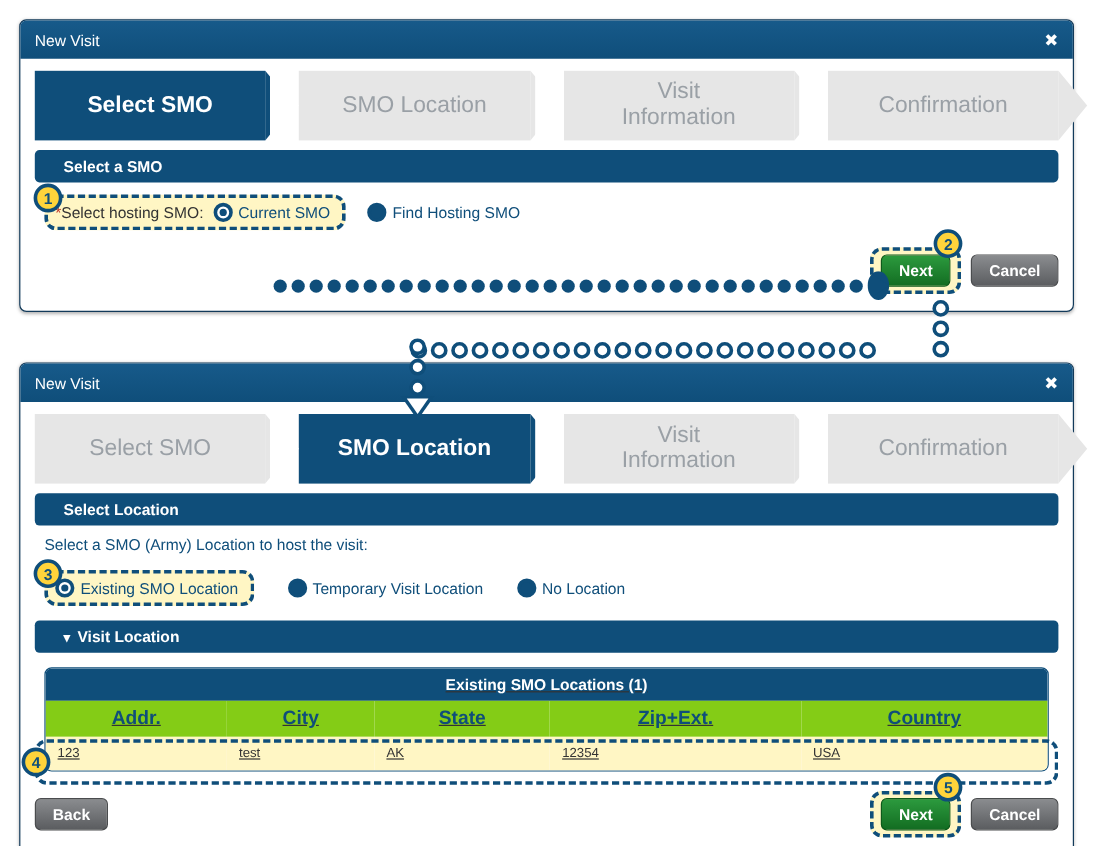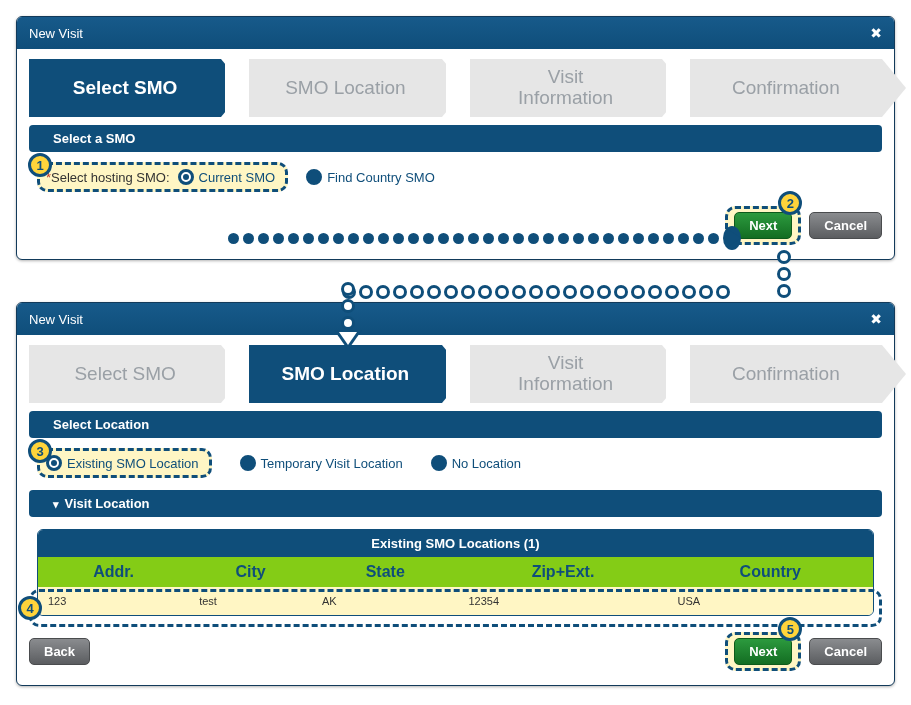--- a/index.html
+++ b/index.html
@@ -192,20 +192,21 @@
   tbody td {
     padding: 8px 10px;
     font-size: 11px;
     text-align: left;
     color: #333;
   }
   tbody tr.selected td { background: #fff6c4; }
   .row-callout-wrap {
     position: relative;
     margin: 12px 4px;
+    text-decoration: underline;
   }
   .row-callout {
     position: absolute;
     left: -4px; right: -4px;
     top: 60px;
     height: 38px;
     border: 3px dashed #0f4e7a;
     border-radius: 10px;
     pointer-events: none;
   }
@@ -306,21 +307,21 @@
       <span class="callout" style="gap:8px;">
         <span class="badge">1</span>
         <span><span class="req">*</span><span>Select hosting SMO:</span></span>
         <span class="radio-opt">
           <span class="radio-dot sel"></span>
           <span>Current SMO</span>
         </span>
       </span>
       <span class="radio-opt">
         <span class="radio-dot solid"></span>
-        <span>Find Country SMO</span>
+        <span>Find Hosting SMO</span>
       </span>
     </div>
 
     <div class="btn-row">
       <span class="callout" style="padding:3px 6px;">
         <span class="badge" style="top:-18px;left:auto;right:-4px;">2</span>
         <button class="btn green">Next</button>
       </span>
       <button class="btn gray">Cancel</button>
     </div>
@@ -416,20 +417,21 @@
           </div>
       <div class="step">
             <span class="two-line"><span>Visit</span><br><span>Information</span></span>
           </div>
       <div class="step">
             <span>Confirmation</span>
           </div>
     </div>
 
     <div class="section-bar">Select Location</div>
+    <div class="instr">Select a SMO (Army) Location to host the visit:</div>
 
     <div class="radio-row">
       <span class="callout">
         <span class="badge">3</span>
         <span class="radio-opt">
           <span class="radio-dot sel"></span>
           <span>Existing SMO Location</span>
         </span>
       </span>
       <span class="radio-opt">

